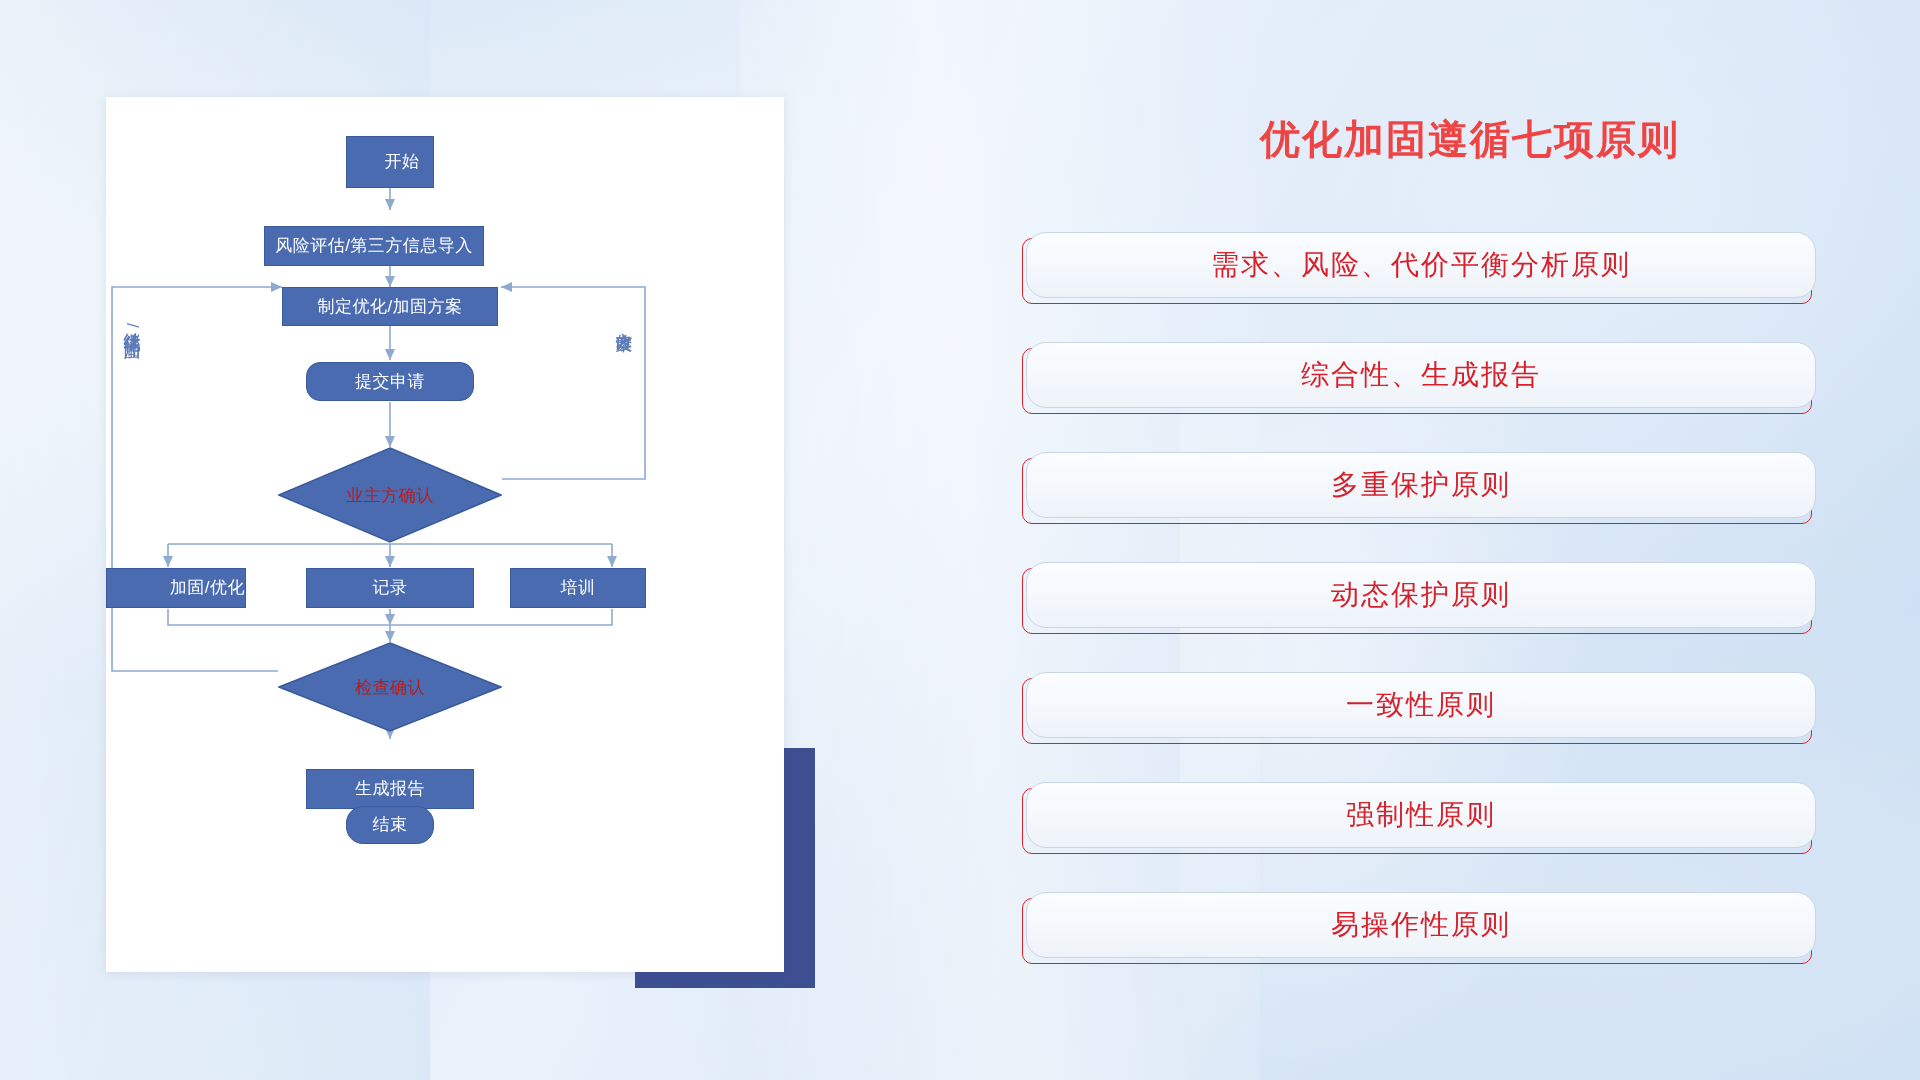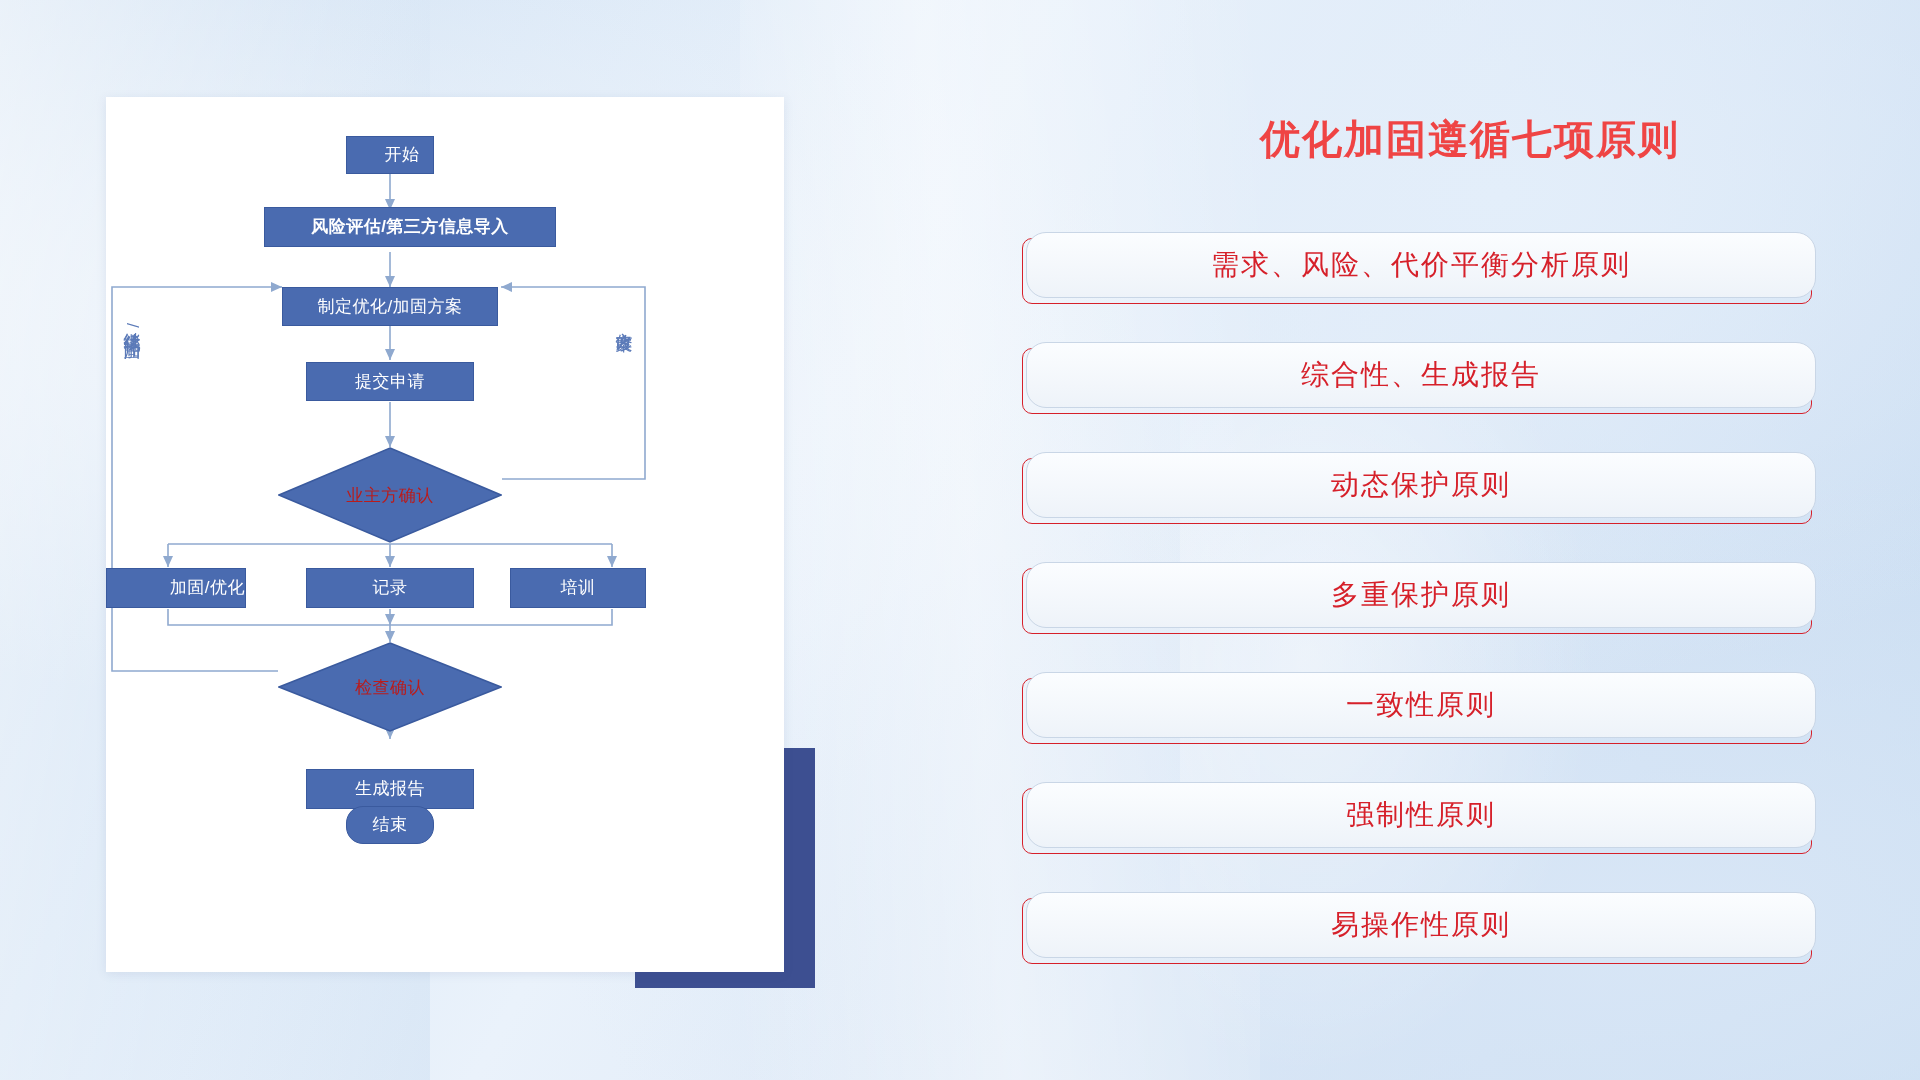--- a/index.html
+++ b/index.html
@@ -213,33 +213,33 @@
           <path d="M172,574 L6,574 L6,190 L176,190"></path>
         </g>
         <g stroke="#8fa9cf" stroke-width="1.6" fill="none">
 
           <path d="M62,447 L506,447"></path>
 
           <path d="M62,512 L62,528 L506,528 L506,512"></path>
         </g>
       </svg>
 
-      <div class="node" style="left:240px; top:39px; width:88px; height:38px;padding-left:24px;">
+      <div class="node" style="left:240px; top:39px; width:88px; height:52px;padding-left:24px;">
         <span>开始</span>
       </div>
 
-      <div class="node" style="left:158px; top:110px; width:292px; height:40px;font-weight:bold;">
+      <div class="node" style="left:158px; top:129px; width:220px; height:40px;">
         <span>风险评估/第三方信息导入</span>
       </div>
 
       <div class="node" style="left:176px; top:190px; width:216px; height:39px;">
         <span>制定优化/加固方案</span>
       </div>
 
-      <div class="node" style="left:200px; top:265px; width:168px; height:39px;">
+      <div class="node" style="left:200px; top:265px; width:168px; height:39px;border-radius:14px;">
         <span>提交申请</span>
       </div>
 
       <div class="diamond-wrap" style="left:172px; top:350px; width:224px; height:96px;">
         <svg class="diamond" viewBox="0 0 224 96" preserveAspectRatio="none">
           <polygon points="112,1 223,48 112,95 1,48" fill="#4a6bb0" stroke="#3a5a9e" stroke-width="1.5"></polygon>
         </svg>
         <div class="diamond-label">业主方确认</div>
       </div>
 
@@ -286,30 +286,30 @@
       <div class="plate">需求、风险、代价平衡分析原则</div>
     </div>
 
     <div class="principle">
       <div class="accent"></div>
       <div class="plate">综合性、生成报告</div>
     </div>
 
     <div class="principle">
       <div class="accent"></div>
+      <div class="plate">多重保护原则</div>
+    </div>
+
+    <div class="principle">
+      <div class="accent"></div>
       <div class="plate">动态保护原则</div>
     </div>
 
     <div class="principle">
       <div class="accent"></div>
-      <div class="plate">多重保护原则</div>
-    </div>
-
-    <div class="principle">
-      <div class="accent"></div>
       <div class="plate">一致性原则</div>
     </div>
 
     <div class="principle">
       <div class="accent"></div>
       <div class="plate">强制性原则</div>
     </div>
 
     <div class="principle">
       <div class="accent"></div>

